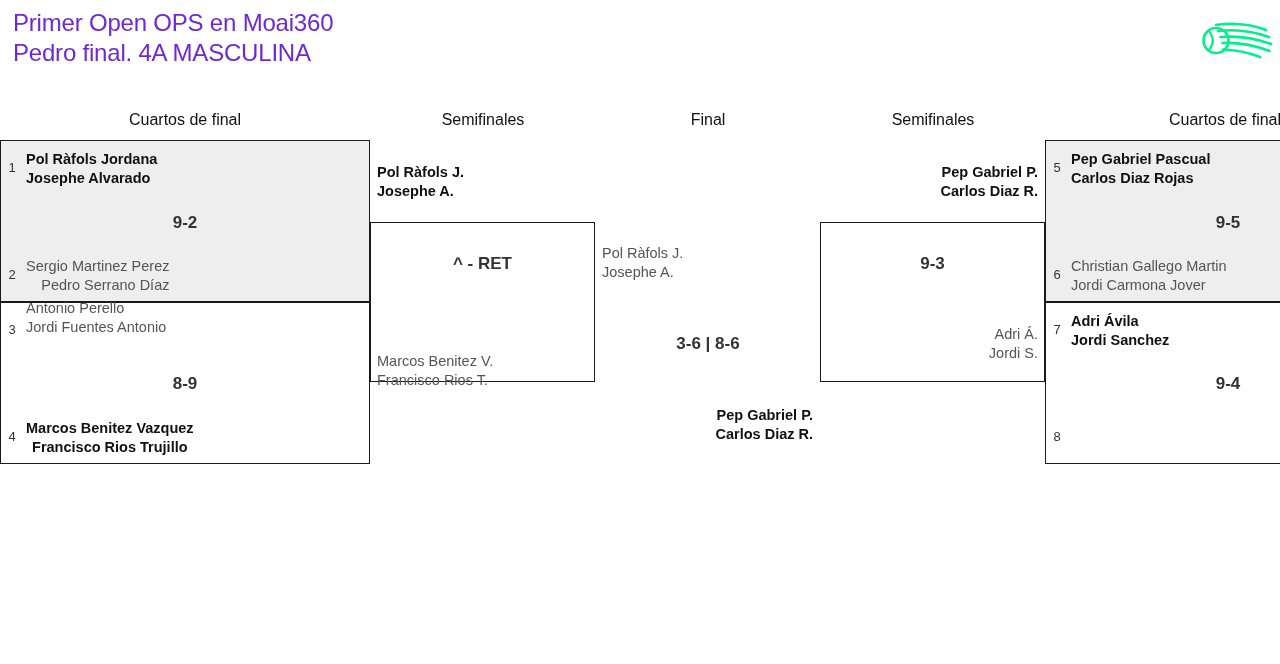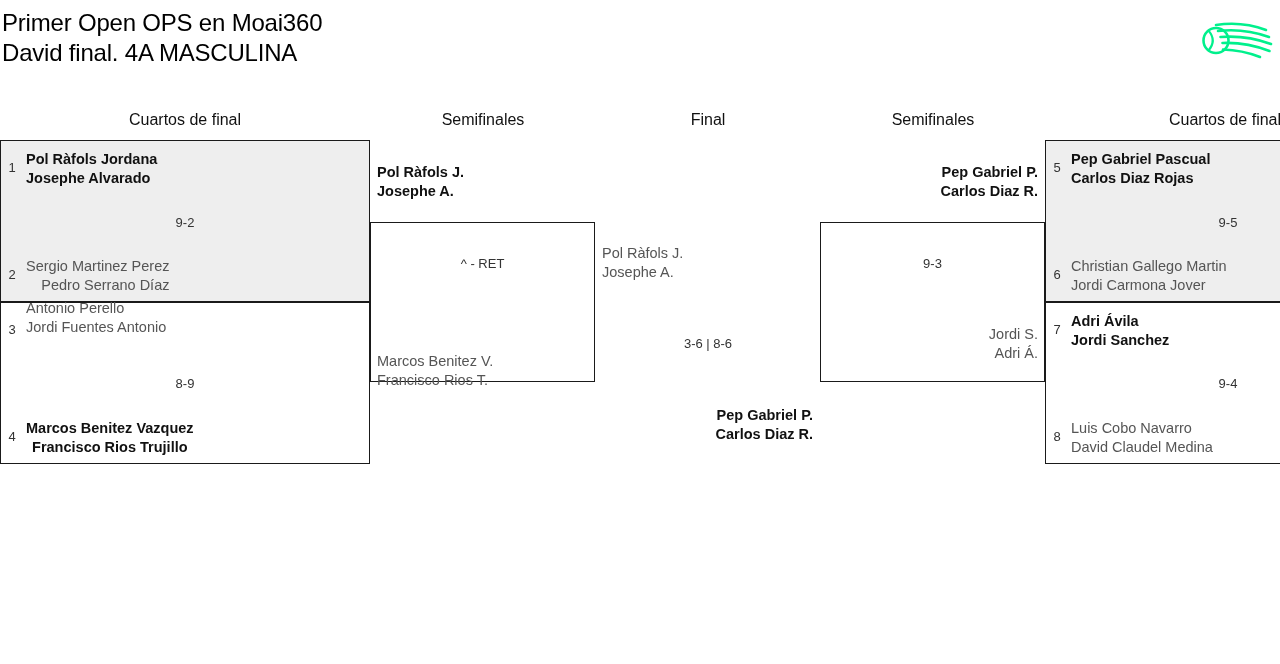--- a/index.html
+++ b/index.html
@@ -7,23 +7,23 @@
     margin: 0; padding: 0;
     width: 1280px; height: 664px;
     background: #ffffff;
     font-family: "Liberation Sans", sans-serif;
     overflow: hidden;
   }
   #root { position: relative; width: 1280px; height: 664px; }
 
   
   .title {
-    position: absolute; left: 2px; top: 8px;
+    position: absolute; left: 13px; top: 8px;
     font-size: 24px; line-height: 30px;
-    color: #000000; font-weight: 400;
+    color: #6d28d9; font-weight: 400;
     letter-spacing: -0.2px; white-space: pre;
   }
   .logo { position: absolute; right: 0px; top: 12px; width: 84px; height: 56px; }
 
   
   .round-head {
     position: absolute; top: 110px;
     font-size: 16px; line-height: 20px;
     color: #111111; font-weight: 400;
     text-align: center; white-space: nowrap;
@@ -46,32 +46,32 @@
 
   .seed {
     position: absolute;
     font-size: 13px; line-height: 16px;
     color: #333333; font-weight: 400;
     text-align: center; width: 16px;
   }
 
   .score {
     position: absolute;
-    font-size: 13px; line-height: 18px;
-    color: #333333; font-weight: 400;
+    font-size: 17px; line-height: 18px;
+    color: #333333; font-weight: 700;
     white-space: nowrap;
   }
   .score.c { text-align: center; }
 </style>
 </head>
 <body>
 
 <div id="root">
 
-  <div class="title"><span>Primer Open OPS en Moai360</span><br><span>David final. 4A MASCULINA</span></div>
+  <div class="title"><span>Primer Open OPS en Moai360</span><br><span>Pedro final. 4A MASCULINA</span></div>
 
   <svg class="logo" viewBox="0 0 84 56">
     <g fill="none" stroke="#00F08C" stroke-width="2.6" stroke-linecap="round">
       <circle cx="20" cy="28.5" r="12.5"></circle>
       <path d="M12.5 18.6 Q21 28.5 12.5 38.4" stroke-width="2.2"></path>
       <path d="M20 13 Q46 9 70 18"></path>
       <path d="M22 19 Q48 16 73 25"></path>
       <path d="M24.5 25 Q50 23 75 32"></path>
       <path d="M26.5 31 Q50 30 73.5 39"></path>
       <path d="M27 37.5 Q46 38 64 45"></path>
@@ -134,22 +134,22 @@
   </div>
 
   <div class="mbox" style="left:820px; top:222px; width:225px; height:160px;"></div>
 
   <div class="team win ralign" style="left:838px; top:163px; width:200px;">
     <span class="ln">Pep Gabriel P.</span>
     <span class="ln">Carlos Diaz R.</span>
   </div>
   <div class="score c" style="left:850px; top:255px; width:165px;">9-3</div>
   <div class="team lose ralign" style="left:838px; top:325px; width:200px;">
+    <span class="ln">Adri Á.</span>
     <span class="ln">Jordi S.</span>
-    <span class="ln">Adri Á.</span>
   </div>
 
   <div class="mbox filled" style="left:1045px; top:140px; width:250px; height:162px;"></div>
   <div class="mbox" style="left:1045px; top:302px; width:250px; height:162px;"></div>
 
   <div class="seed" style="left:1049px; top:160px;">5</div>
   <div class="team win" style="left:1071px; top:150px;">
     <span class="ln">Pep Gabriel Pascual</span>
     <span class="ln">Carlos Diaz Rojas</span>
   </div>
@@ -160,18 +160,14 @@
     <span class="ln">Jordi Carmona Jover</span>
   </div>
 
   <div class="seed" style="left:1049px; top:322px;">7</div>
   <div class="team win" style="left:1071px; top:312px;">
     <span class="ln">Adri Ávila</span>
     <span class="ln">Jordi Sanchez</span>
   </div>
   <div class="score c" style="left:1163px; top:375px; width:130px;">9-4</div>
   <div class="seed" style="left:1049px; top:429px;">8</div>
-  <div class="team lose" style="left:1071px; top:419px;">
-    <span class="ln">Luis Cobo Navarro</span>
-    <span class="ln">David Claudel Medina</span>
-  </div>
 
 </div>
 
 </body></html>

